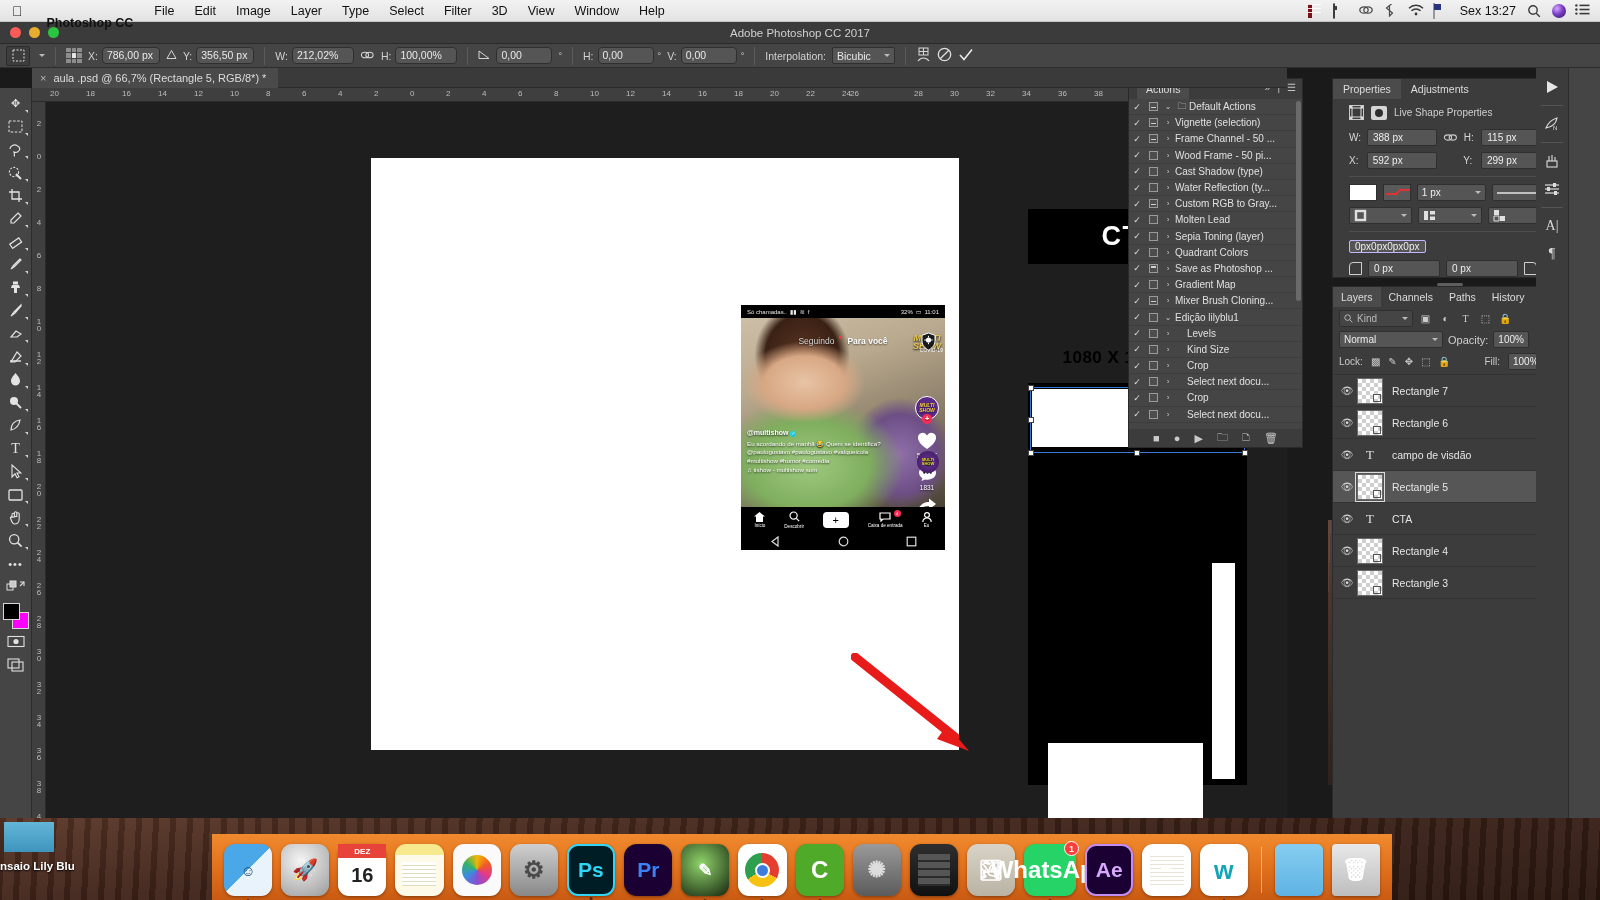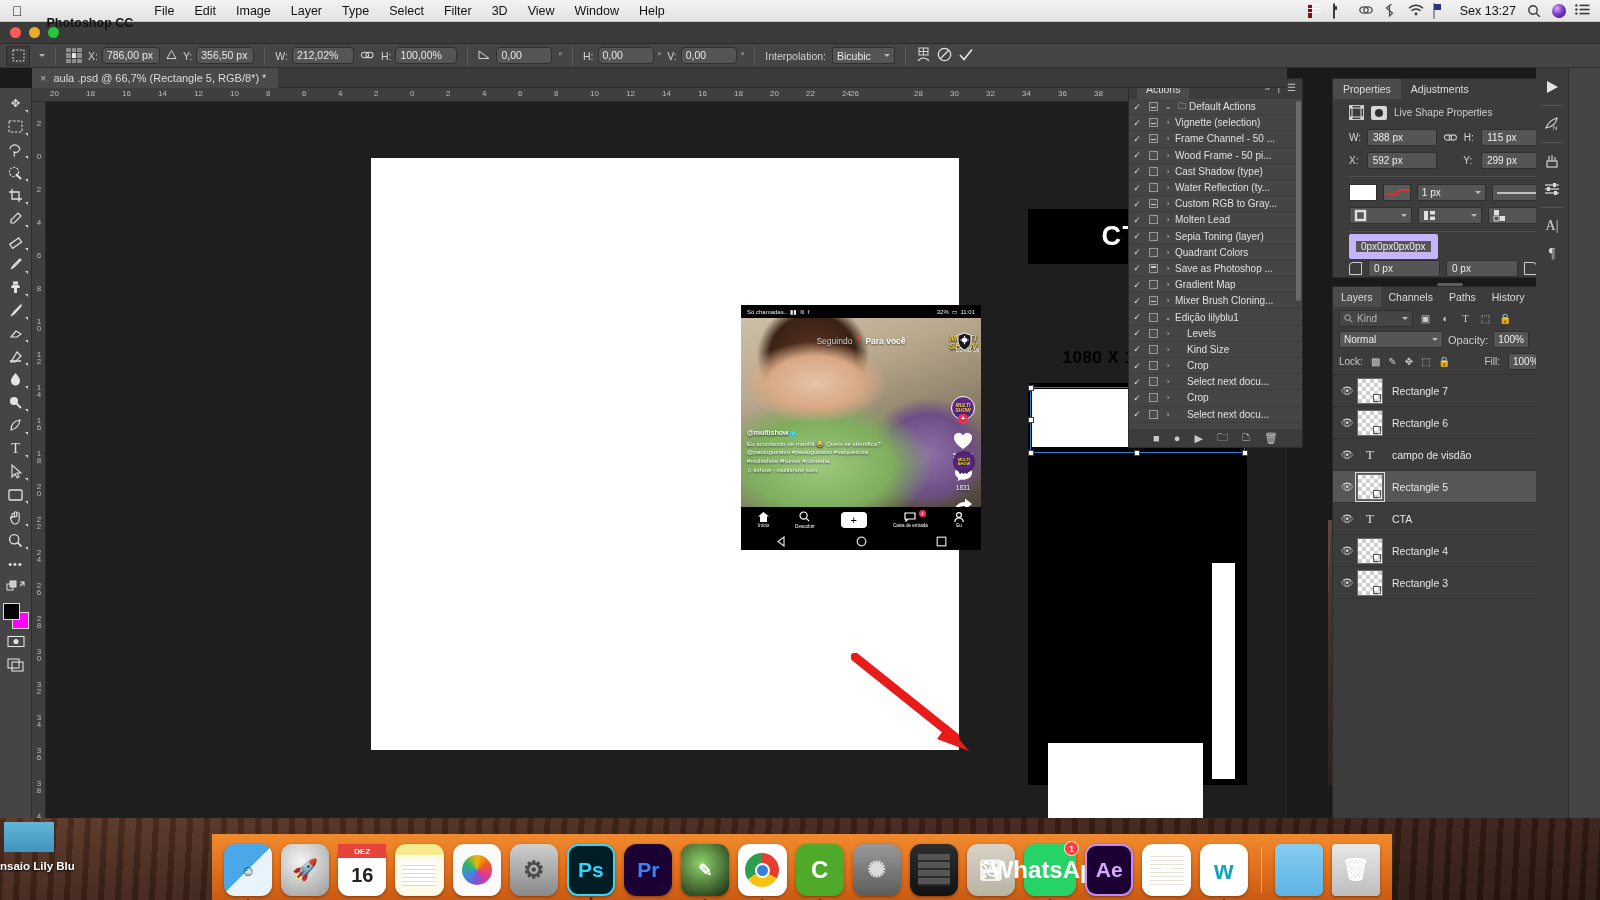--- a/index.html
+++ b/index.html
@@ -102,21 +102,21 @@
   .canvasWrap{position:absolute;top:88px;left:32px;width:1255px;bottom:26px;background:#1e1e1e;z-index:10;}
   .ruler-h{position:absolute;top:0;left:0;right:0;height:14px;background:#3f3f3f;
     border-bottom:1px solid #2b2b2b;overflow:hidden;}
   .ruler-v{position:absolute;top:14px;left:0;bottom:0;width:14px;background:#3f3f3f;
     border-right:1px solid #2b2b2b;overflow:hidden;}
   .rtick{position:absolute;top:1px;font-size:8px;color:#bdbdbd;}
   .rtickv{position:absolute;left:2px;font-size:8px;color:#bdbdbd;width:10px;line-height:7px;text-align:center;}
   .artboard{position:absolute;left:339px;top:70px;width:588px;height:592px;background:#fff;}
 
   
-  .phone{position:absolute;left:370px;top:147px;width:240px;height:245px;background:#000;
+  .phone{position:absolute;left:370px;top:147px;width:204px;height:245px;background:#000;
     overflow:hidden;display:flex;flex-direction:column;}
   .ph-status{height:13px;background:#000;display:flex;align-items:center;
     padding:0 6px;color:#e9e9e9;font-size:6px;gap:3px;}
   .ph-status .right{margin-left:auto;display:flex;align-items:center;gap:3px;}
   .ph-video{position:relative;flex:1;overflow:hidden;
     background:
       radial-gradient(ellipse 42% 30% at 31% 34%, #e8c3a5 0%, #d8a884 46%, rgba(216,168,132,0) 72%),
       radial-gradient(ellipse 30% 36% at 30% 20%, #5a3422 0%, #3a2115 60%, rgba(58,33,21,0) 78%),
       radial-gradient(ellipse 55% 42% at 33% 78%, #9ec97f 0%, #7fae5e 55%, rgba(127,174,94,0) 85%),
       radial-gradient(ellipse 30% 35% at 78% 72%, #8f6fa8 0%, #6d4f86 60%, rgba(109,79,134,0) 85%),
@@ -247,21 +247,21 @@
   .linkI{color:#cdcdcd;font-size:11px;}
   .hr{height:1px;background:#4e4e4e;margin:7px 0;}
   .strokeRow{display:flex;align-items:center;gap:6px;margin-bottom:6px;}
   .colorChip{width:30px;height:17px;background:#fff;border:1px solid #2f2f2f;}
   .strokeChip{width:30px;height:17px;background:#555;border:1px solid #2f2f2f;position:relative;overflow:hidden;}
   .selWide{background:#555;border:1px solid #2f2f2f;border-radius:2px;height:17px;
     display:flex;align-items:center;justify-content:space-between;padding:0 4px;color:#eee;font-size:10px;width:74px;}
   .selLine{width:62px;}
   .iconSel{background:#555;border:1px solid #2f2f2f;border-radius:2px;height:17px;width:64px;
     display:flex;align-items:center;justify-content:space-between;padding:0 4px;}
-  .radInp{background:#555;border:7px solid #c4b5fd;border-radius:2px;color:#eee;height:17px;
+  .radInp{background:#555;border:1px solid #c4b5fd;border-radius:2px;color:#eee;height:17px;
     line-height:15px;padding:0 5px;width:100%;font-size:10px;margin-top:32px;}
   .radRow{display:flex;align-items:center;gap:6px;margin-top:6px;}
   .radBox{width:13px;height:13px;border:1.5px solid #cfcfcf;border-radius:4px 0 0 0;}
   .radBox.r{border-radius:0 4px 0 0;}
   .radIn{background:#555;border:1px solid #2f2f2f;border-radius:2px;color:#eee;height:17px;
     line-height:15px;padding:0 5px;width:72px;font-size:10px;}
   .grip{width:26px;height:3px;background:#5e5e5e;border-radius:2px;margin:6px auto 0;}
 
   .layersPanel{position:absolute;right:32px;top:286px;width:236px;bottom:26px;background:#3c3c3c;
     border:1px solid #2a2a2a;z-index:17;display:flex;flex-direction:column;}
@@ -383,20 +383,21 @@
       </span>
     </div>
   </div>
 
   <div class="psTitle">
     <div class="traffic">
       <span class="tl r"></span>
       <span class="tl y"></span>
       <span class="tl g"></span>
     </div>
+    <div class="psTitleTxt">Adobe Photoshop CC 2017</div>
   </div>
 
   <div class="optbar">
     <div class="opt-tool">
       <svg width="13" height="13" viewBox="0 0 13 13">
           <rect x="1" y="1" width="11" height="11" fill="none" stroke="#ddd" stroke-width="1" stroke-dasharray="2 1.5"></rect>
         </svg>
     </div>
     <span class="caretmini"></span>
     <div class="vsep"></div>

